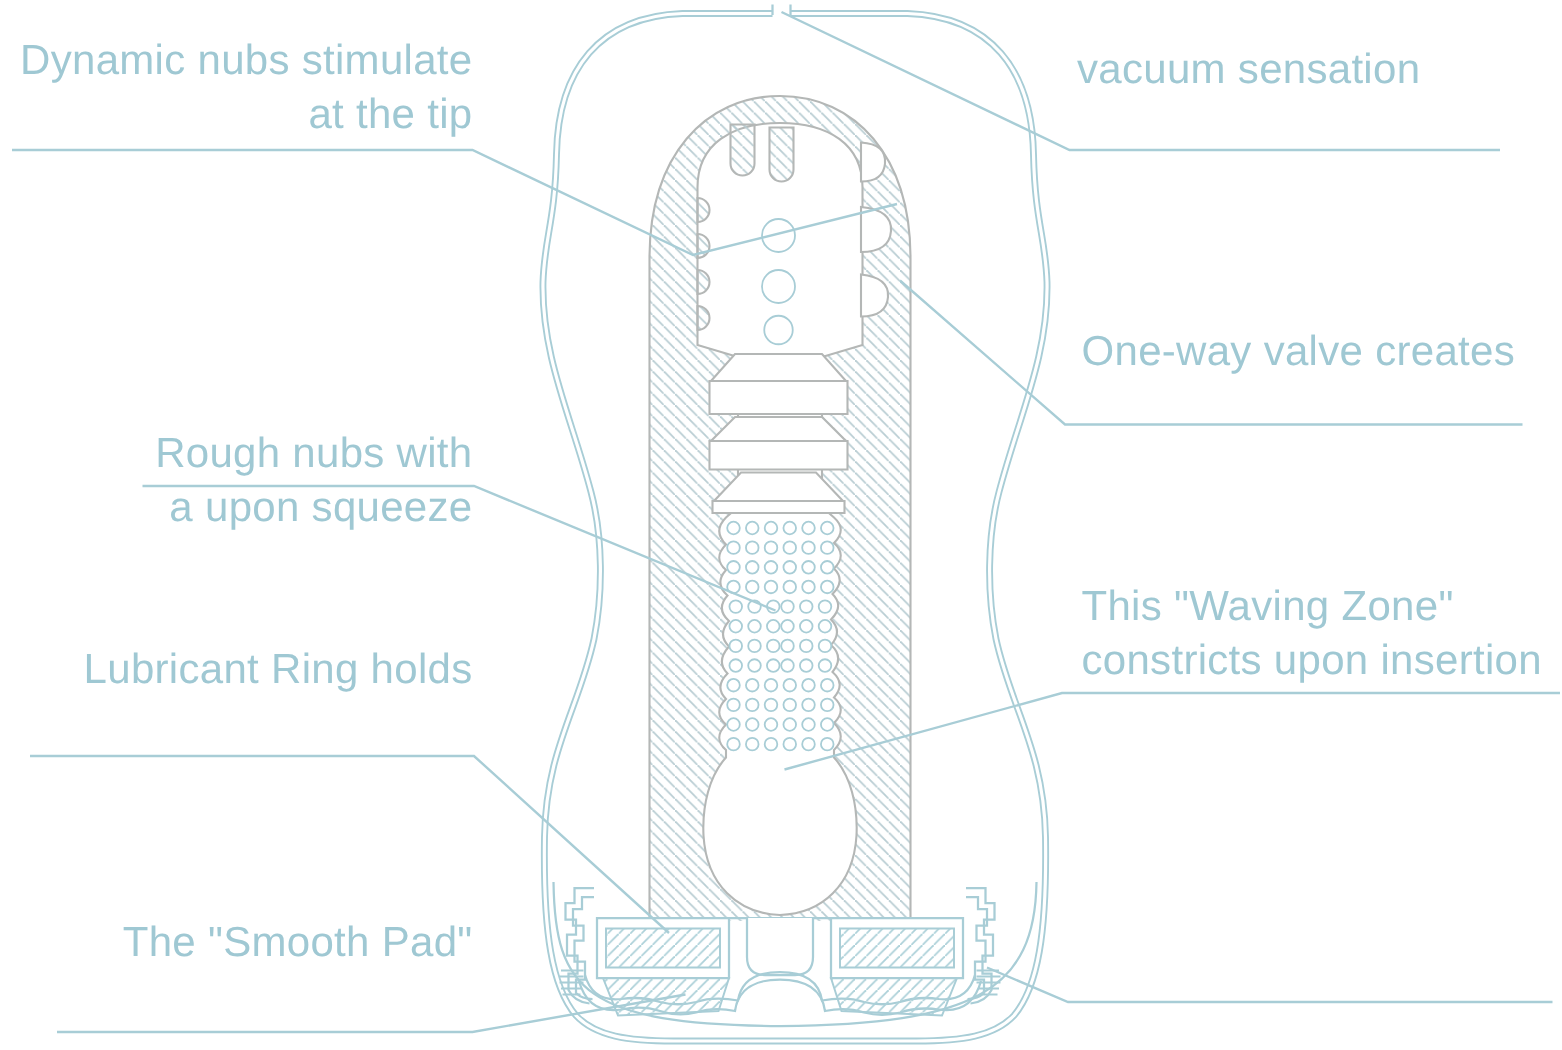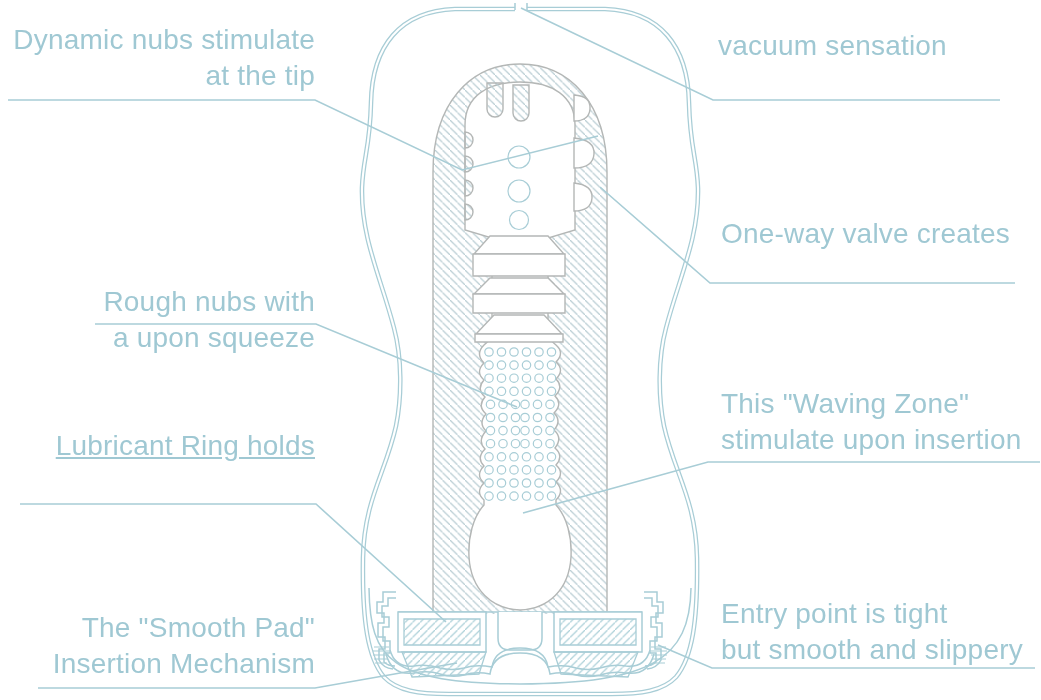--- a/index.html
+++ b/index.html
@@ -209,32 +209,27 @@
 
   <div class="ann ann-left" style="right:726px;top:248px;margin-top:36px;">
     <span>Rough nubs with</span>
     <span>a upon squeeze</span>
   </div>
 
   <div class="ann" style="left:721px;top:216px;">
     <span>One-way valve creates</span>
   </div>
 
-  <div class="ann ann-left" style="right:726px;top:428px;text-decoration:underline;">
+  <div class="ann ann-left" style="right:726px;top:428px;">
     <span>Lubricant Ring holds</span>
   </div>
 
   <div class="ann" style="left:721px;top:386px;">
     <span>This "Waving Zone"</span>
-    <span>stimulate upon insertion</span>
+    <span>constricts upon insertion</span>
   </div>
 
   <div class="ann ann-left" style="right:726px;top:610px;">
     <span>The "Smooth Pad"</span>
-    <span>Insertion Mechanism</span>
-  </div>
-
-  <div class="ann" style="left:721px;top:596px;">
-    <span>Entry point is tight</span>
-    <span>but smooth and slippery</span>
-  </div>
+  </div>
+
 
 </div>
 
 </body></html>

